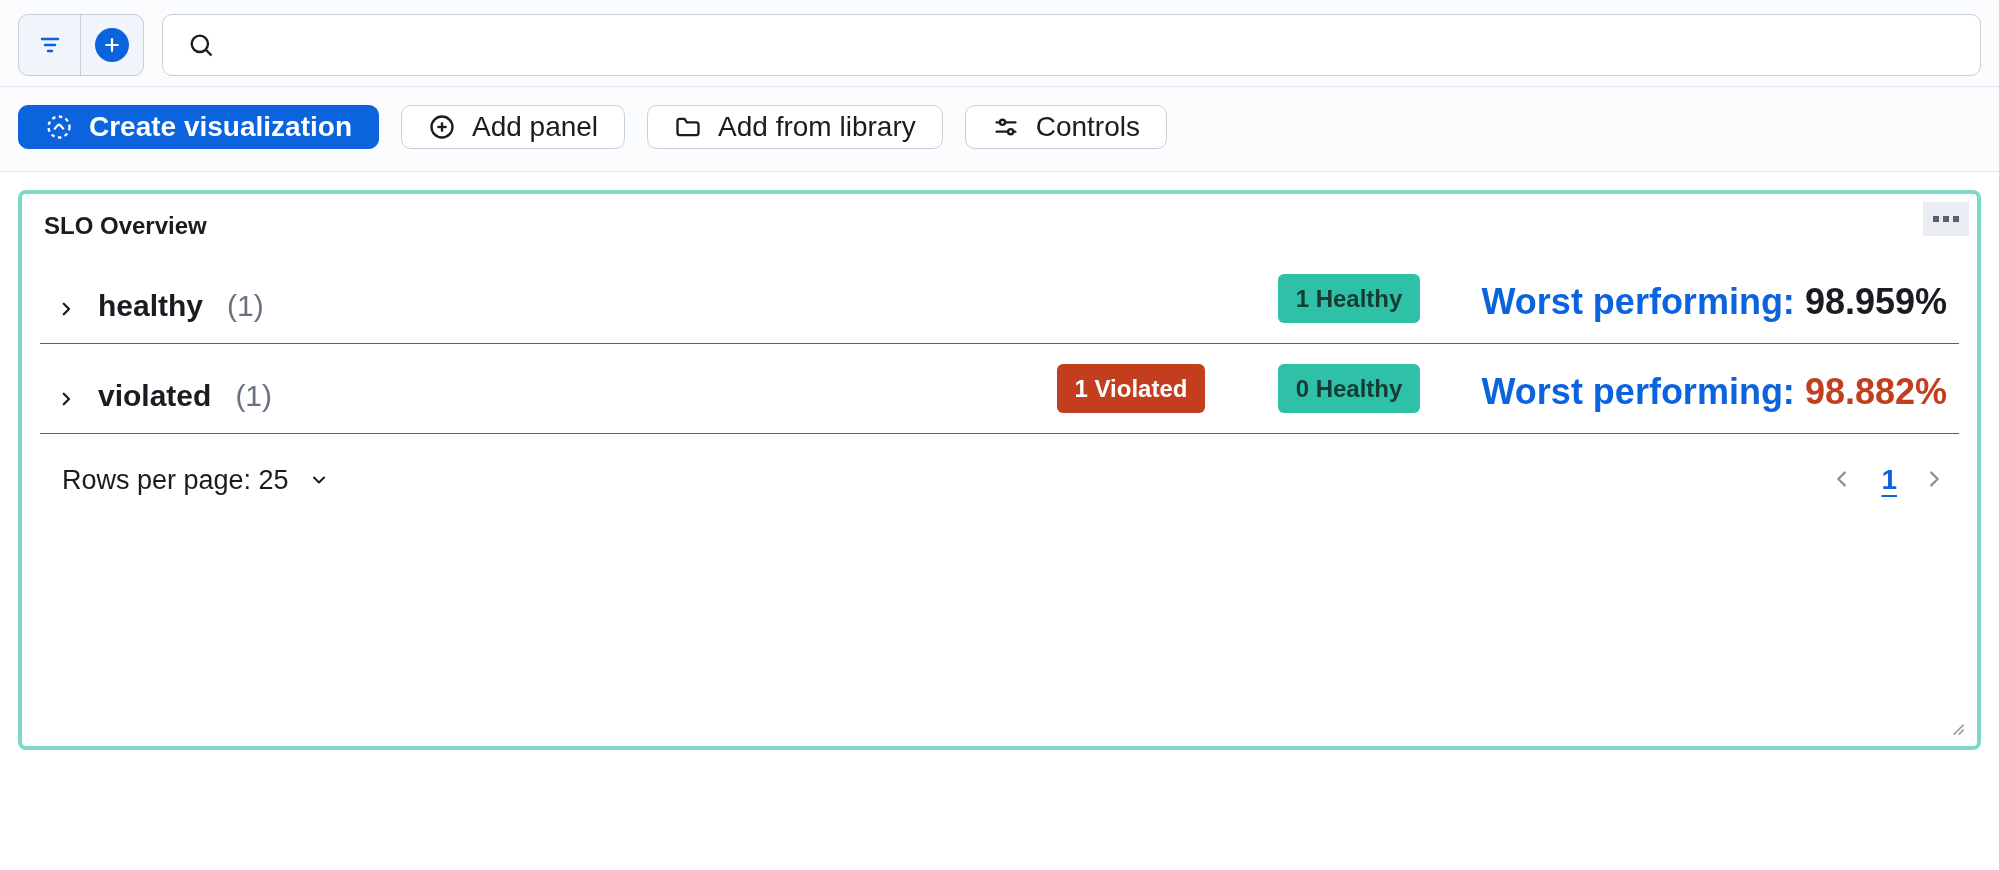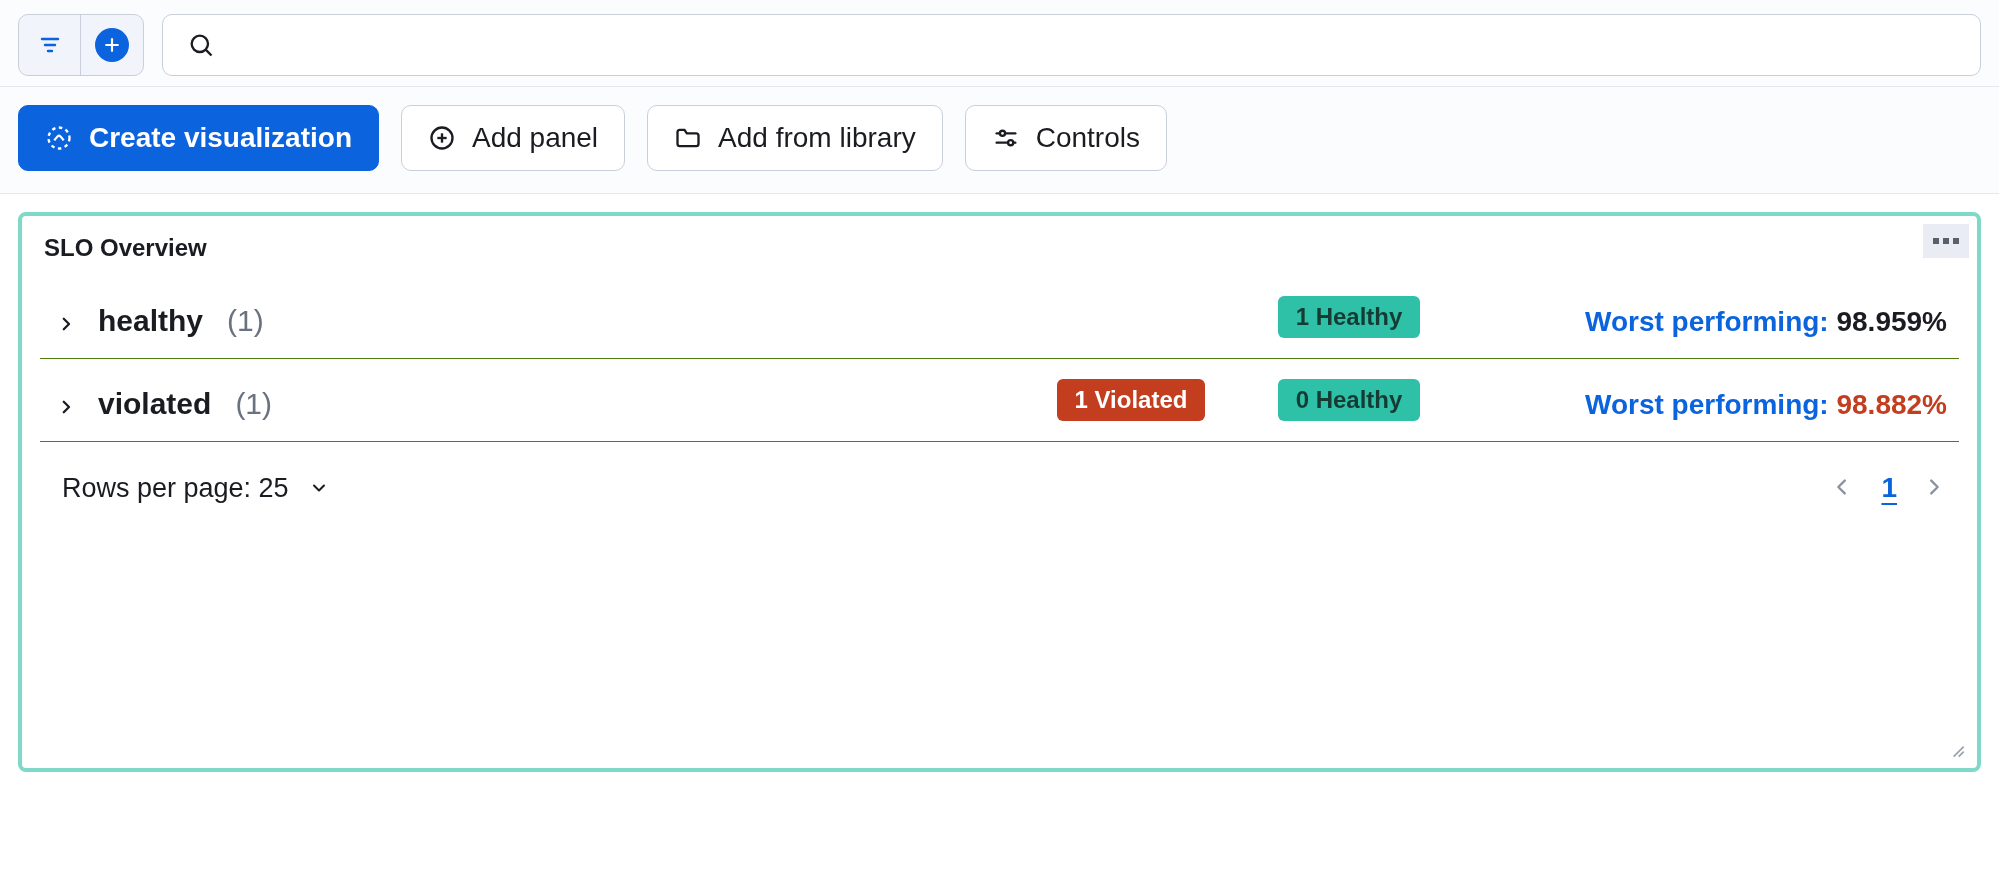--- a/index.html
+++ b/index.html
@@ -72,21 +72,21 @@
     display: flex;
     gap: 22px;
     padding: 18px 18px 22px 18px;
     border-bottom: 1px solid #e4e8ee;
     background: #fbfcfd;
   }
   .btn {
     display: inline-flex;
     align-items: center;
     gap: 16px;
-    height: 66px;
+    height: 44px;
     padding: 0 26px;
     border-radius: 10px;
     border: 1px solid #c9cfda;
     background: #fff;
     font-size: 28px;
     font-weight: 500;
     color: #1a1c21;
     cursor: pointer;
   }
   .btn.primary {
@@ -149,40 +149,40 @@
   }
   .chevron svg { width: 18px; height: 18px; }
   .row-label { font-size: 30px; font-weight: 800; }
   .row-count { font-size: 30px; font-weight: 500; color: #6a7280; margin-left: 6px; }
   .spacer { flex: 1; }
 
   .badge {
     display: inline-flex;
     align-items: center;
     justify-content: center;
-    height: 42px;
+    height: 49px;
     padding: 0 18px;
     border-radius: 6px;
     font-size: 24px;
     font-weight: 600;
     color: #fff;
   }
   .badge.teal { background: #2fc0a8; color: #143c34; }
   .badge.red  { background: #c231e; background: #c23e1e; }
   .badge.red  { color: #fff; }
 
   .badge-slot {
     width: 200px;
     display: flex;
     justify-content: center;
     flex: none;
   }
 
   .worst {
-    font-size: 28px;
+    font-size: 36px;
     font-weight: 700;
     color: #0b64dd;
     white-space: nowrap;
     width: 480px;
     text-align: right;
     flex: none;
   }
   .worst .val { font-weight: 800; }
   .worst .val.ok  { color: #1a1c21; }
   .worst .val.bad { color: #c23e1e; }

